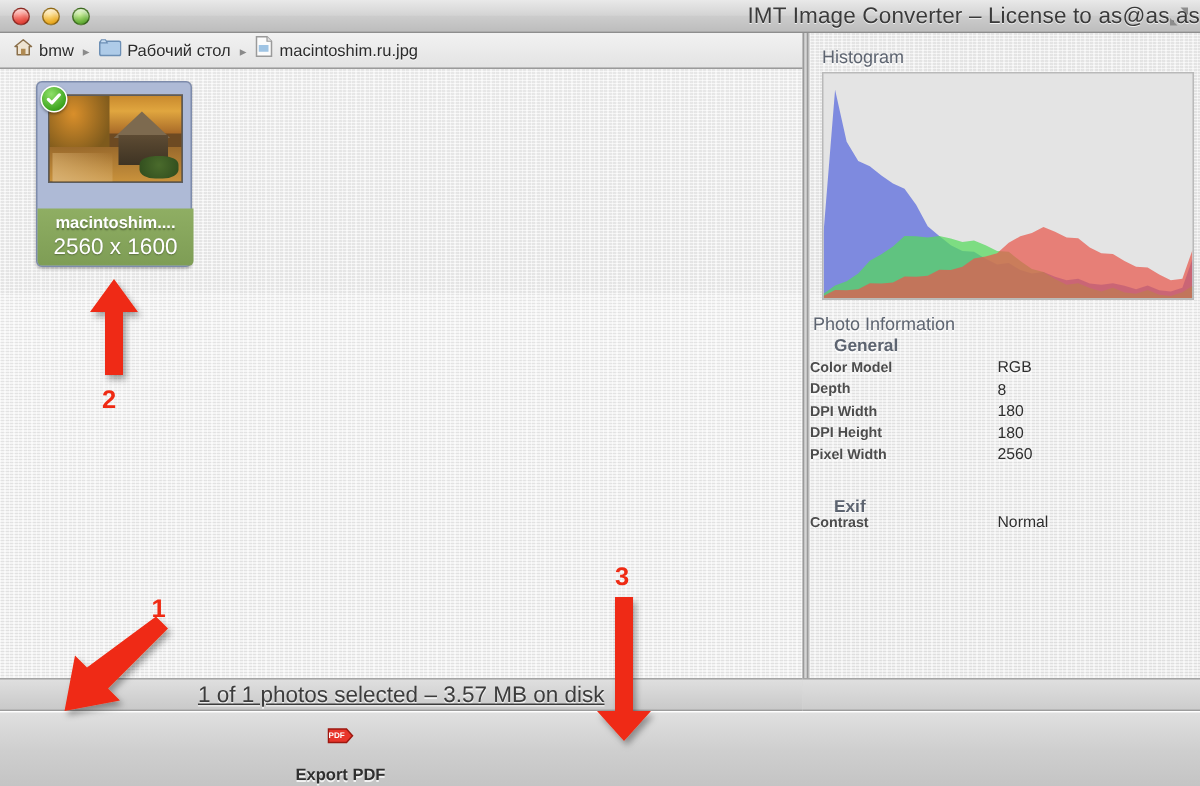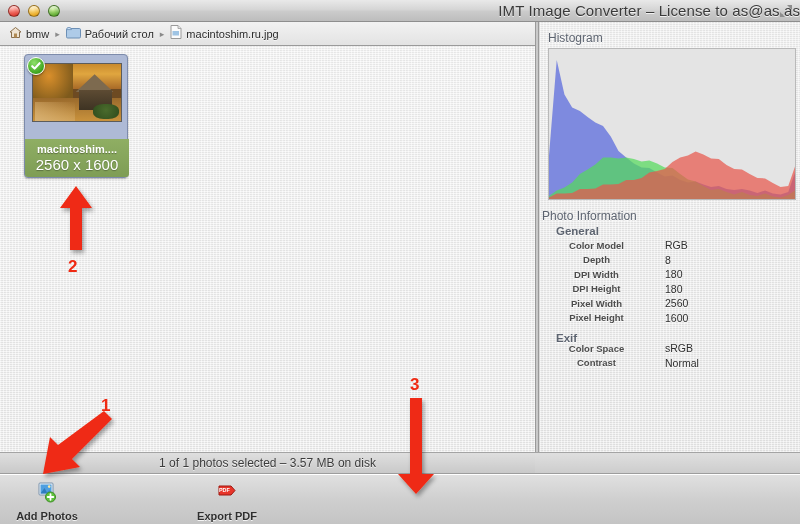--- a/index.html
+++ b/index.html
@@ -175,41 +175,42 @@
   #exif-title {
     position: absolute; left: 16px; top: 310px;
     font-size: 11.5px; font-weight: bold; color: #5d6470;
     text-shadow: 0 1px 0 rgba(255,255,255,.8);
   }
   .kv-table { position: absolute; left: 0; width: 260px; }
   #general-table { top: 216px; }
   #exif-table { top: 319px; }
   .kv-row { display: flex; height: 14.5px; align-items: center; }
   .kv-key {
-    width: 125px; text-align: center; padding-right: 12px;
+    width: 125px; text-align: left; padding-right: 12px;
     font-size: 9.5px; font-weight: bold; color: #4c4c4c;
     text-shadow: 0 1px 0 rgba(255,255,255,.7);
   }
   .kv-val {
     font-size: 10.5px; color: #2e2e2e;
     text-shadow: 0 1px 0 rgba(255,255,255,.7);
   }
 
   
   #statusbar {
     position: absolute; left: 0; top: 452px;
     width: 535px; height: 22px;
     background: linear-gradient(to bottom,#dfdfdf,#c9c9c9);
     border-top: 1px solid #a4a4a4;
     border-bottom: 1px solid #9d9d9d;
     display: flex; align-items: center; justify-content: center;
   }
   #status-text {
-    font-size: 12px; color: #3c3c3c;
+    font-size: 15px; color: #3c3c3c;
     text-shadow: 0 1px 0 rgba(255,255,255,.7);
+    text-decoration: underline;
   }
   #inspector-footer {
     position: absolute; left: 535px; top: 452px;
     width: 265px; height: 22px;
     background: linear-gradient(to bottom,#dfdfdf,#cdcdcd);
     border-top: 1px solid #a4a4a4;
     border-bottom: 1px solid #9d9d9d;
   }
 
   
@@ -355,61 +356,39 @@
         <div class="kv-val">180</div>
       </div>
       <div class="kv-row">
         <div class="kv-key">DPI Height</div>
         <div class="kv-val">180</div>
       </div>
       <div class="kv-row">
         <div class="kv-key">Pixel Width</div>
         <div class="kv-val">2560</div>
       </div>
-      <div class="kv-row">
-        <div class="kv-key">Pixel Height</div>
-        <div class="kv-val">1600</div>
-      </div>
     </div>
 
     <div id="exif-title">Exif</div>
 
     <div class="kv-table" id="exif-table">
-      <div class="kv-row">
-        <div class="kv-key">Color Space</div>
-        <div class="kv-val">sRGB</div>
-      </div>
       <div class="kv-row">
         <div class="kv-key">Contrast</div>
         <div class="kv-val">Normal</div>
       </div>
     </div>
   </div>
 
   <div id="statusbar">
     <span id="status-text">1 of 1 photos selected – 3.57 MB on disk</span>
   </div>
   <div id="inspector-footer"></div>
 
   <div id="toolbar">
 
-    <div class="tb-item" id="tb-add">
-      <span>
-        <svg width="24" height="22" viewBox="0 0 24 22">
-          <rect x="4" y="2" width="14" height="12" rx="1" fill="#eaf2fb" stroke="#7b93ac"></rect>
-          <rect x="5.5" y="3.5" width="11" height="9" fill="#4f9fe0"></rect>
-          <path d="M5.5 12.5 L9.5 7 L12.5 12.5 Z" fill="#2f7bbd"></path>
-          <path d="M11 12.5 L14.5 8.5 L16.5 12.5 Z" fill="#3f8fd0"></path>
-          <circle cx="14.2" cy="5.6" r="1.3" fill="#ffe9a0"></circle>
-          <circle cx="15.5" cy="16" r="5" fill="#5fc23c" stroke="#3c8c24"></circle>
-          <path d="M15.5 13.2 L15.5 18.8 M12.7 16 L18.3 16" stroke="#ffffff" stroke-width="1.8" stroke-linecap="round"></path>
-        </svg>
-      </span>
-      <span class="tb-label">Add Photos</span>
-    </div>
 
 
     <div class="tb-item" id="tb-pdf">
       <span>
         <svg width="24" height="22" viewBox="0 0 24 22">
           <path d="M4 5 L16 5 L20 9.5 L16 14 L4 14 Z" fill="#e8352a" stroke="#9d1810"></path>
           <text x="9.4" y="11.3" font-family="Liberation Sans, sans-serif" font-size="5.4" font-weight="bold" fill="#ffffff" text-anchor="middle">PDF</text>
         </svg>
       </span>
       <span class="tb-label">Export PDF</span>

